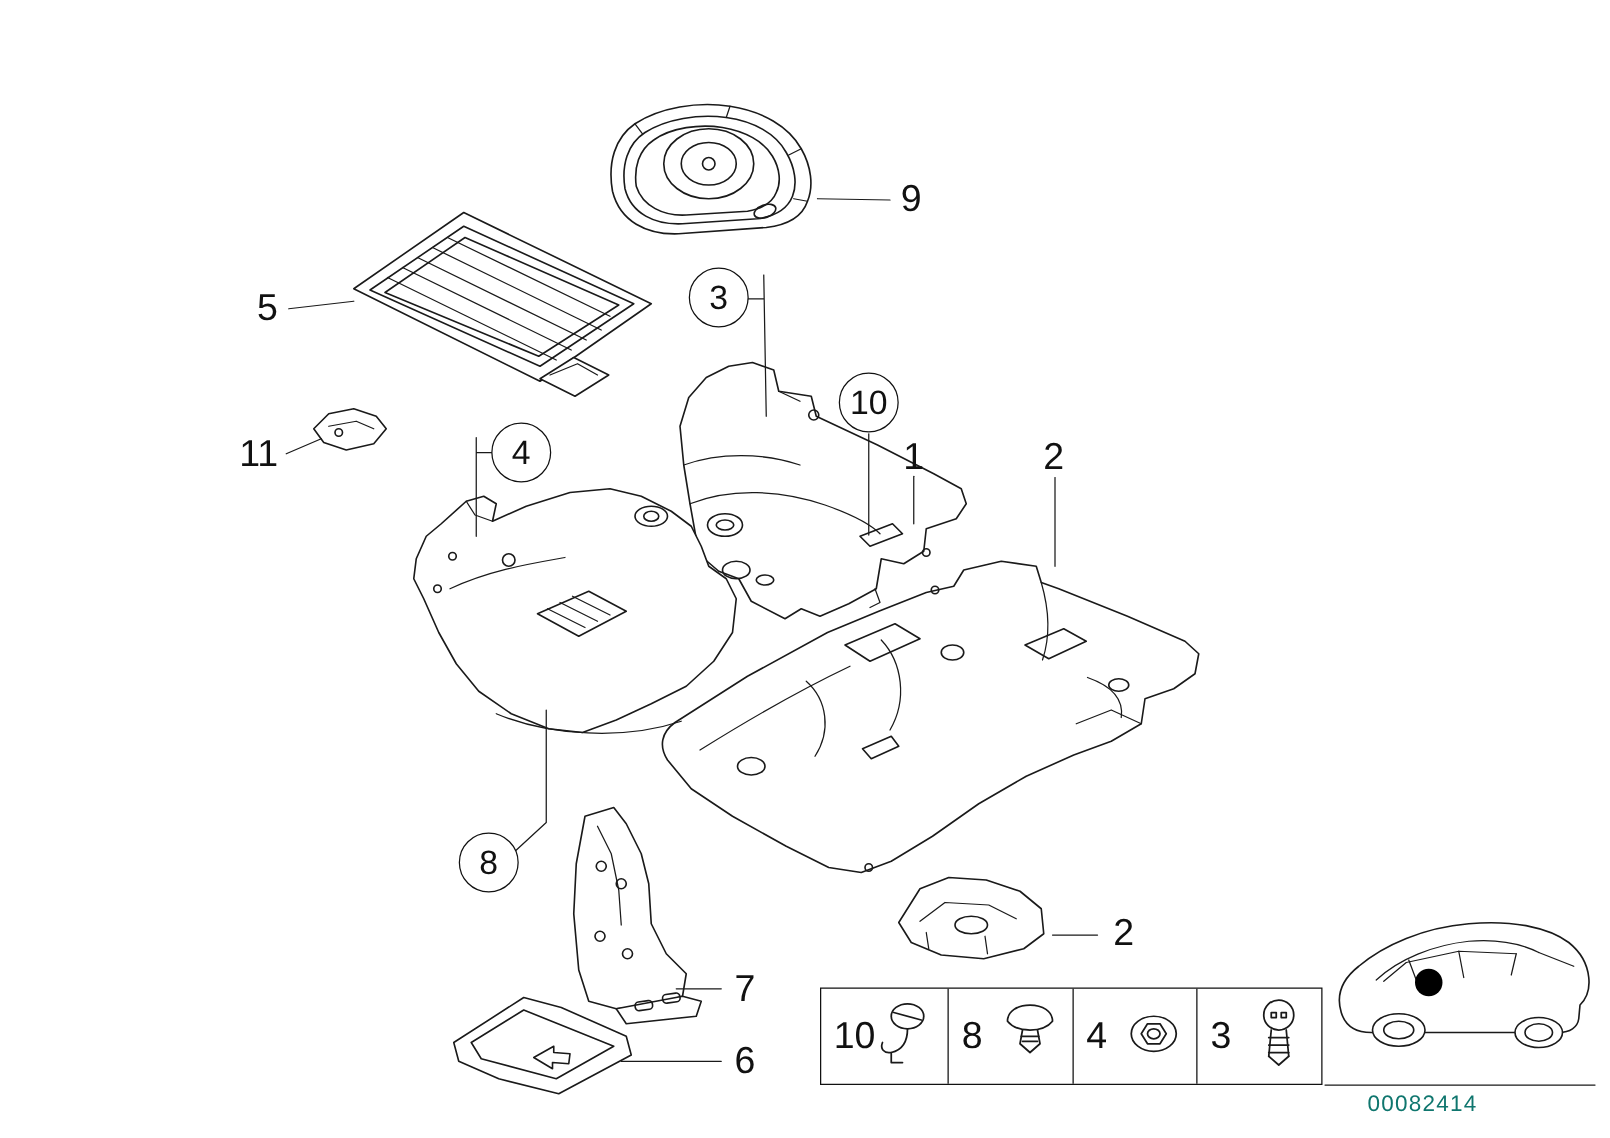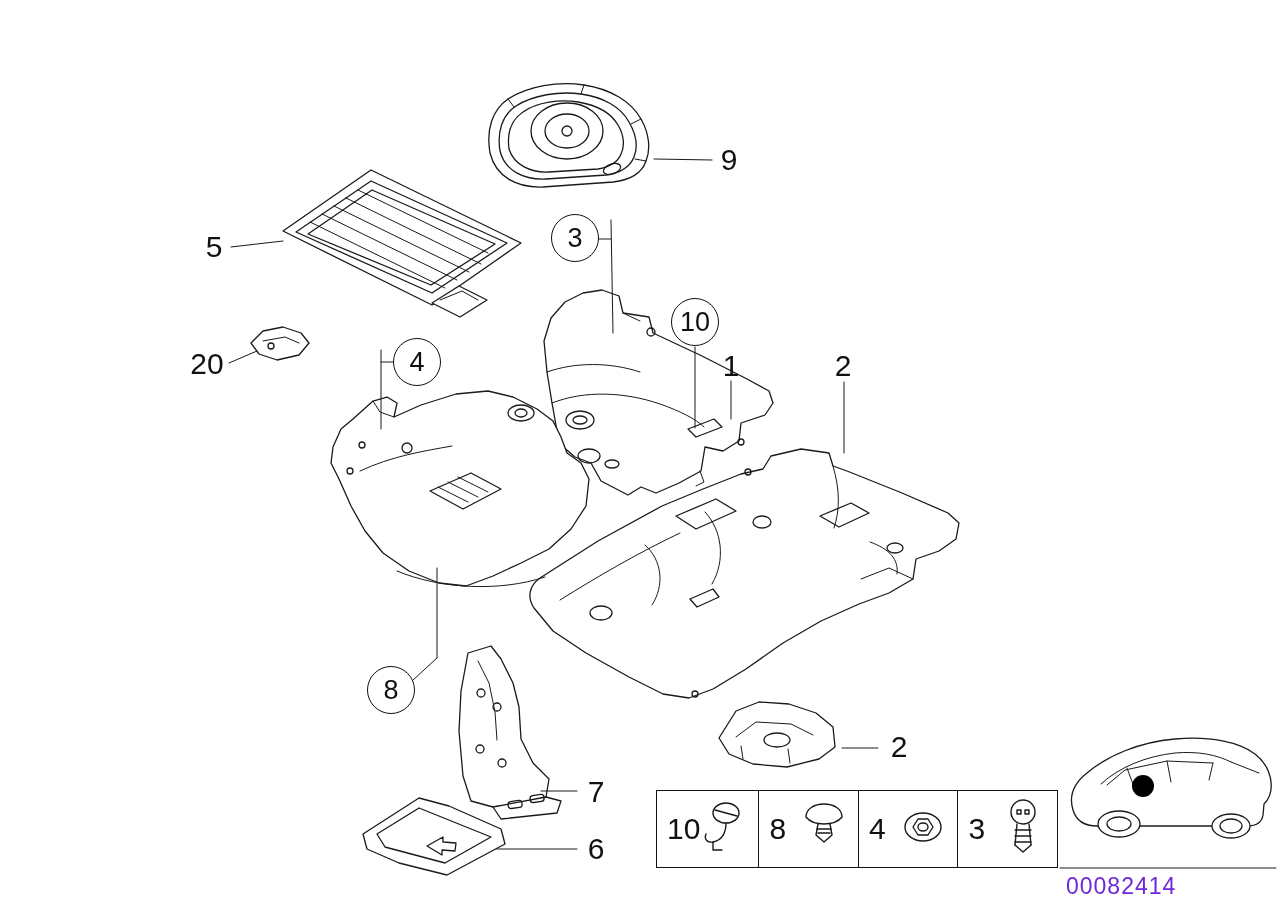--- a/index.html
+++ b/index.html
@@ -28,21 +28,21 @@
   .legend-cell{
     flex:1;display:flex;align-items:center;justify-content:space-between;
     padding:4px 10px;border-right:1.6px solid #111;cursor:pointer;
   }
   .legend-cell:last-child{border-right:none;}
   .legend-num{font-size:30px;color:#111;}
   .legend-cell svg path,.legend-cell svg circle,.legend-cell svg ellipse,.legend-cell svg rect{
     stroke:#1a1a1a;stroke-width:1.4;fill:none;stroke-linejoin:round;stroke-linecap:round;
   }
   .doc-number{
-    position:absolute;font-size:23px;letter-spacing:1px;color:#6d28d9;
+    position:absolute;font-size:18px;letter-spacing:1px;color:#0f766e;margin-left:28px;
   }
 </style>
 </head>
 <body>
 
 <div id="stage">
 
   <svg id="art" width="1288" height="910" viewBox="0 0 1288 910">
 
     <g>
@@ -173,21 +173,21 @@
     <path class="thin" d="M1060,868 L1276,868"></path>
   </svg>
 
   <div class="callout circled" style="left:575px;top:238px">3</div>
   <div class="callout circled" style="left:417px;top:362px">4</div>
   <div class="callout circled" style="left:695px;top:322px">10</div>
   <div class="callout circled" style="left:391px;top:690px">8</div>
 
   <div class="callout" style="left:729px;top:160px">9</div>
   <div class="callout" style="left:214px;top:247px">5</div>
-  <div class="callout" style="left:207px;top:364px">20</div>
+  <div class="callout" style="left:207px;top:364px">11</div>
   <div class="callout" style="left:731px;top:366px">1</div>
   <div class="callout" style="left:843px;top:366px">2</div>
   <div class="callout" style="left:596px;top:792px">7</div>
   <div class="callout" style="left:596px;top:849px">6</div>
   <div class="callout" style="left:899px;top:747px">2</div>
 
   <div class="legend" style="left:656px;top:790px;width:402px;height:78px">
 
     <div class="legend-cell">
       <span class="legend-num">10</span>

